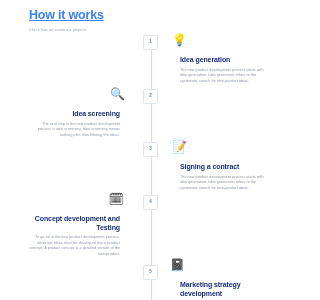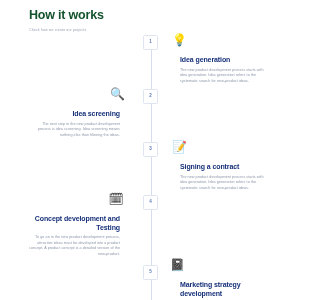--- a/index.html
+++ b/index.html
@@ -18,24 +18,25 @@
   
   .page-header {
     position: absolute;
     left: 29px;
     top: 8px;
     width: 200px;
   }
   .page-title {
     font-size: 12.5px;
     font-weight: bold;
-    color: #14532d;
+    color: #3b82f6;
     letter-spacing: -0.2px;
     line-height: 14px;
     margin: 0;
+    text-decoration: underline;
   }
   .page-subtitle {
     font-size: 3.6px;
     color: #9aa3b5;
     line-height: 6px;
     margin: 5px 0 0 0;
     letter-spacing: 0.1px;
   }
 
   

